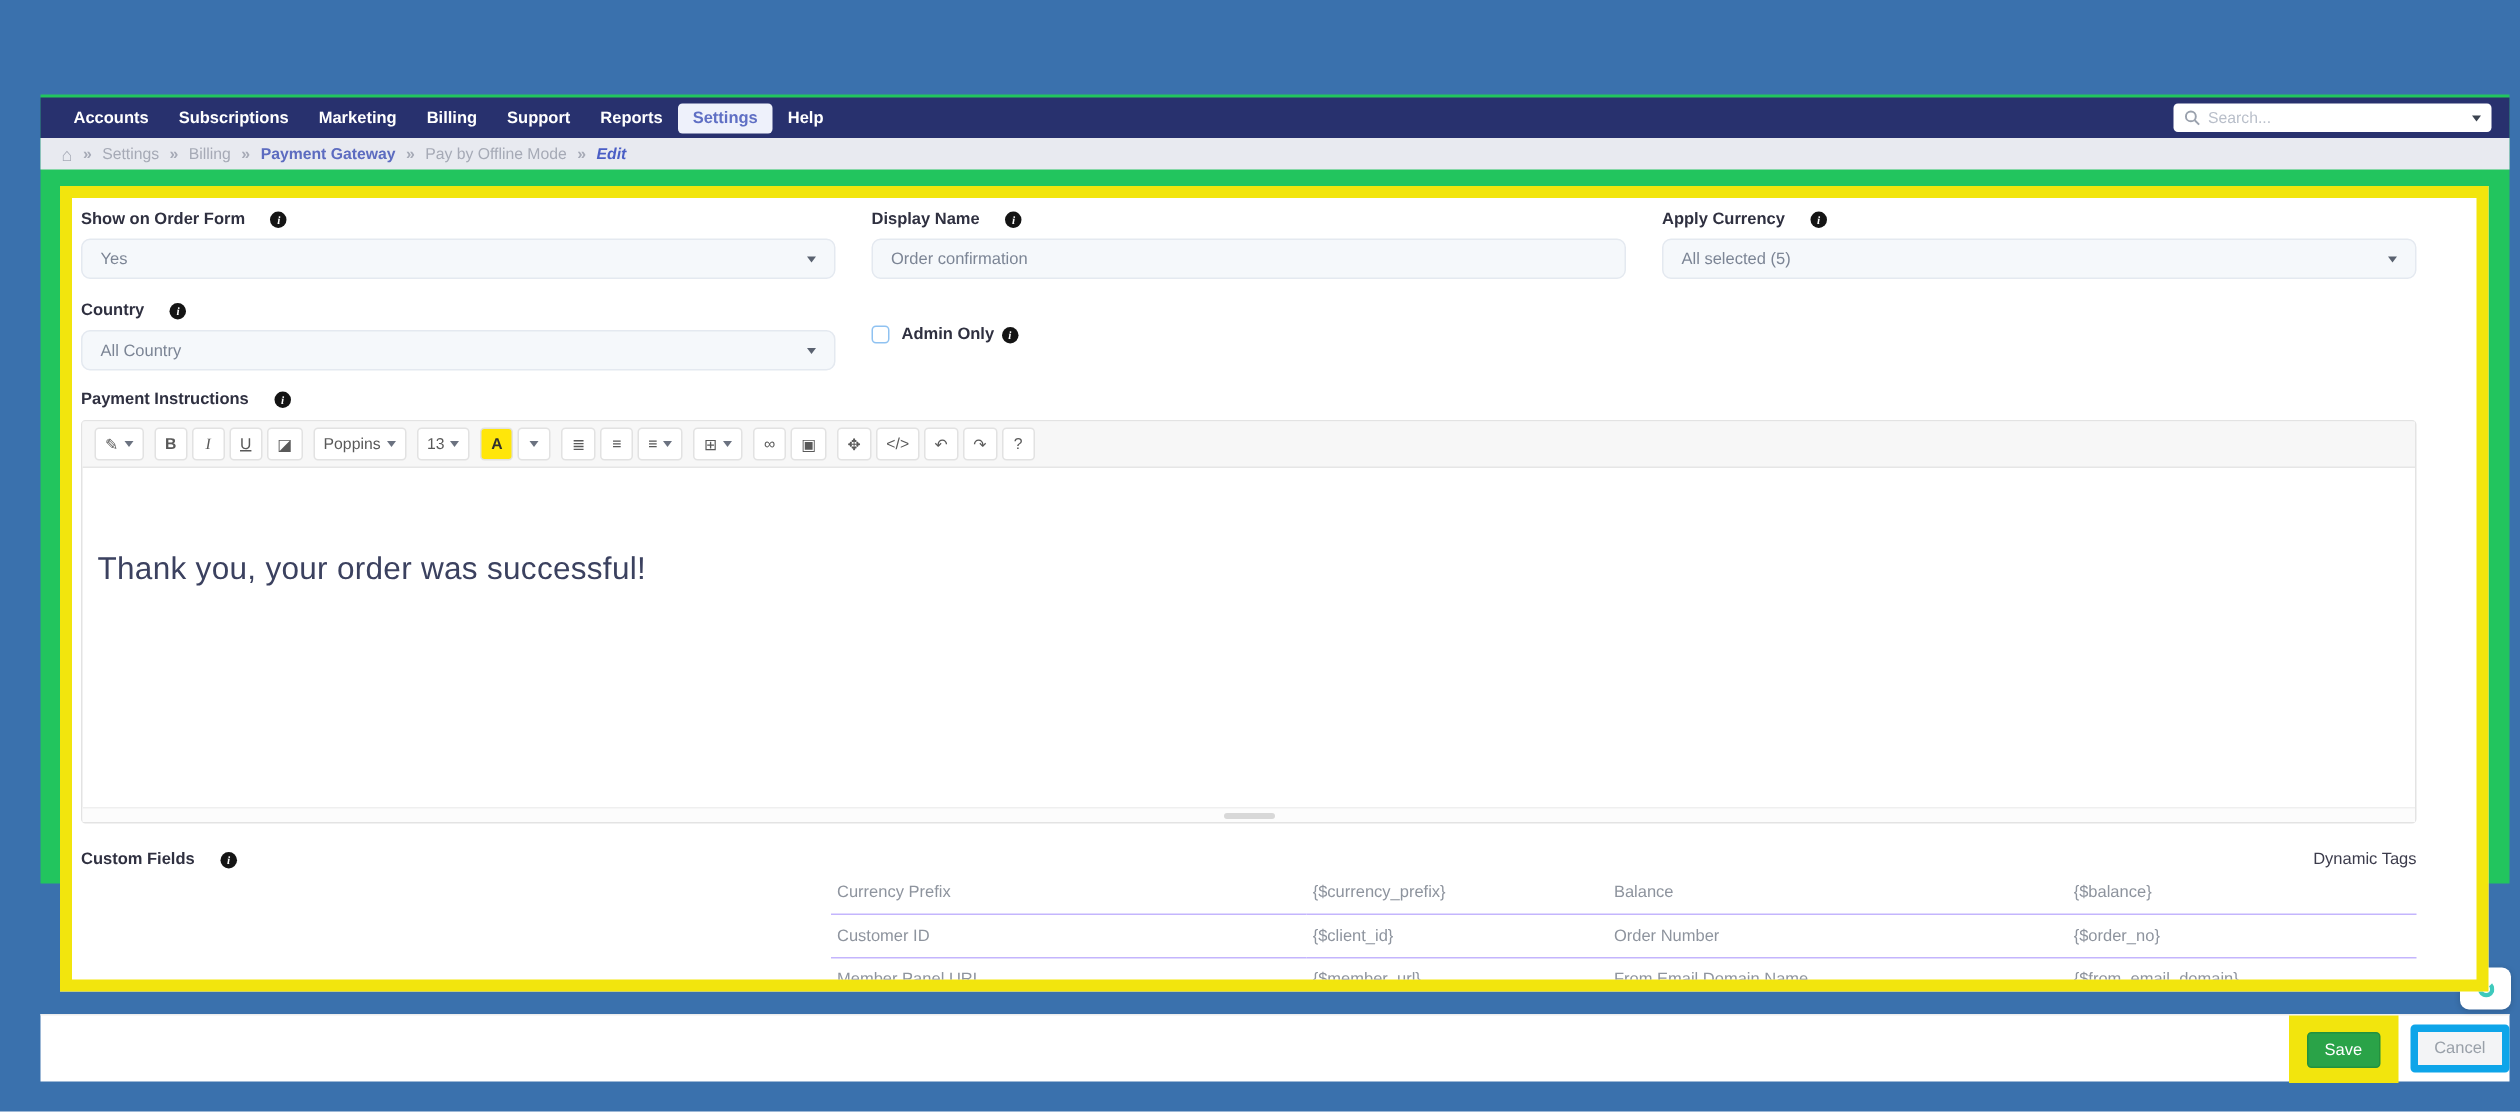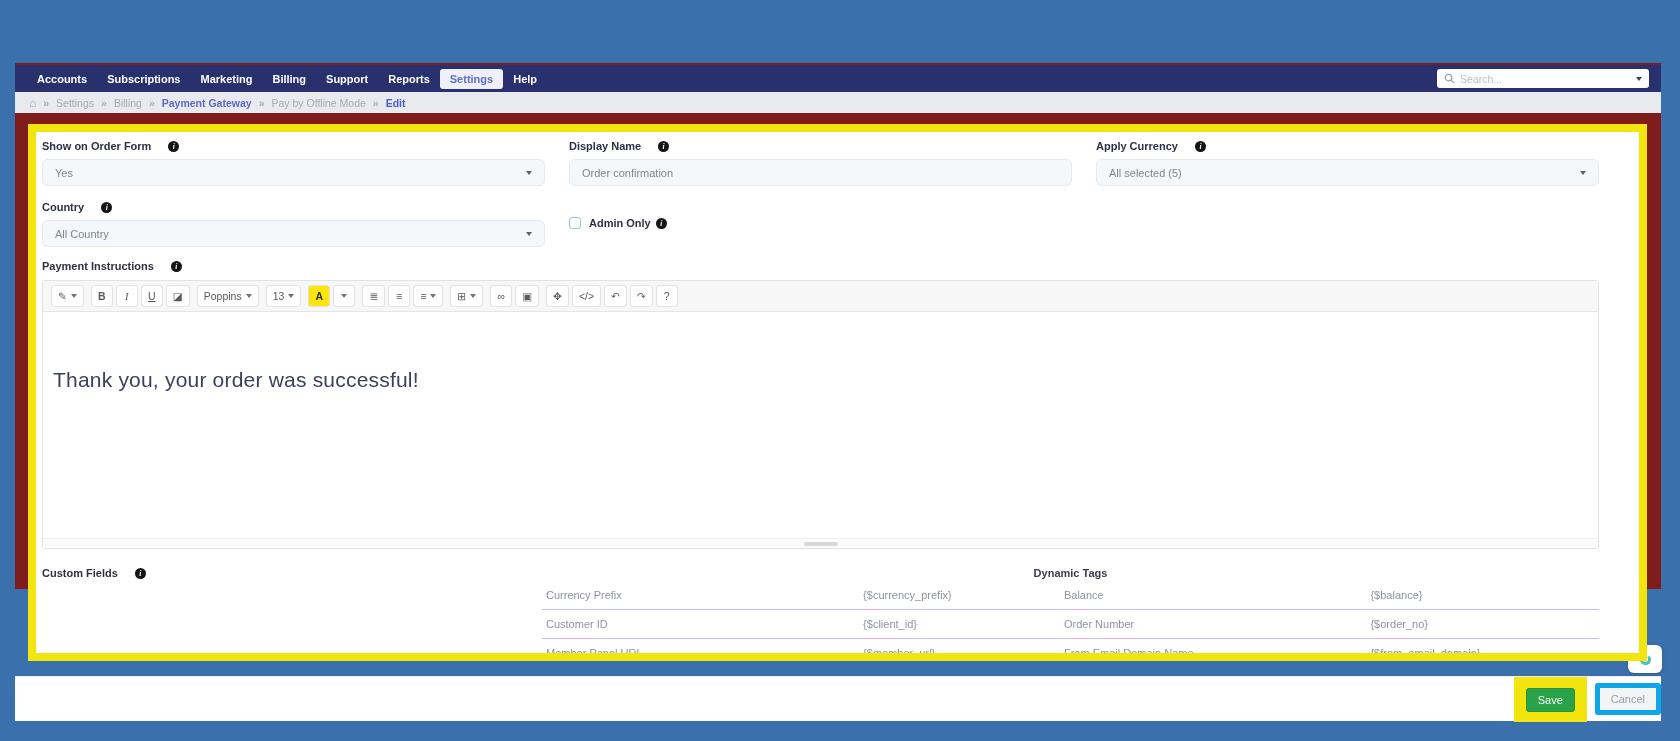--- a/index.html
+++ b/index.html
@@ -1,37 +1,37 @@
 <!DOCTYPE html>
 <html><head>
 <meta charset="utf-8">
 <style>
   * { margin:0; padding:0; box-sizing:border-box; }
   html,body { width:1680px; height:741px; overflow:hidden; }
   body { background:#3a71ad; position:relative; font-family:"Liberation Sans", sans-serif; }
 
-  .window { position:absolute; left:15px; top:63px; width:1646px; height:526px; background:#7f1d1d; }
+  .window { position:absolute; left:27px; top:63px; width:1646px; height:526px; background:#22c55e; }
 
   
   .navbar { margin-top:2px; height:27px; background:#28316e; display:flex; align-items:center; padding:0 12px; }
   .nav-item { color:#fff; font-size:11px; font-weight:bold; padding:4px 10px; border-radius:3px; cursor:pointer; white-space:nowrap; }
   .nav-item.active { background:#eef1fb; color:#5f6fc4; }
   .nav-search { margin-left:auto; width:212px; height:19px; background:#fff; border-radius:3px; display:flex; align-items:center; padding:0 7px; }
   .nav-search svg { flex:0 0 auto; }
   .nav-search input { border:none; outline:none; flex:1; font-size:10.5px; color:#555; margin-left:5px; background:transparent; }
   .nav-search input::placeholder { color:#b9bfca; }
   .caret-down { width:0; height:0; border-left:3.5px solid transparent; border-right:3.5px solid transparent; border-top:4.5px solid #5a6270; }
   .nav-search .caret-down { margin-left:6px; border-top-color:#3c4450; }
 
   
   .breadcrumb { height:21px; background:#e8eaf0; display:flex; align-items:center; gap:7px; padding:0 14px; font-size:10.5px; color:#a6aab6; }
   .home-glyph { font-size:12px; color:#a6aab6; }
   .crumb { color:#a6aab6; }
   .crumb-link { color:#5d6cc0; font-weight:bold; }
-  .crumb-edit { color:#4a5ec5; font-weight:bold; }
+  .crumb-edit { color:#4a5ec5; font-weight:bold;font-style:italic; }
   .crumb-sep { color:#a6aab6; font-weight:bold; }
 
   
   .panel { position:absolute; left:13px; top:61px; width:1619px; height:537px;
            border:8px solid #f2e50d; background:#fff; z-index:2; }
   .panel-inner { padding:2px 40px 0 6px; height:100%; overflow:hidden; }
 
   .form-grid { display:grid; grid-template-columns:1fr 1fr 1fr; column-gap:24px; }
   .f-label { font-size:11px; font-weight:bold; color:#2f3040; display:flex; align-items:center; gap:17px; margin-top:4px; height:16px; }
   .info { width:11px; height:11px; min-width:11px; background:#141414; color:#fff; border-radius:50%;
@@ -62,21 +62,21 @@
   .tb-u { text-decoration:underline; }
   .color-btn { background:#ffe60a; font-weight:bold; color:#2f2f2f; }
   .editor-body { height:226px; padding:56px 10px 10px; font-size:21px; font-weight:normal; color:#3b415f; letter-spacing:.2px; }
   .editor-status { height:10px; background:#fcfcfc; border-top:1px solid #efefef; display:flex; align-items:center; justify-content:center; }
   .resize-handle { width:34px; height:4px; background:#d8d8d8; border-radius:2px; cursor:row-resize; }
 
   
   .bottom-row { display:flex; margin-top:12px; }
   .custom-fields { width:500px; }
   .dynamic-tags { flex:1; }
-  .dt-title { text-align:center; font-size:11px; font-weight:bold; color:#3c3c4c; margin:6px 0 2px; }
+  .dt-title { text-align:right; font-size:11px; font-weight:normal; color:#3c3c4c; margin:6px 0 2px; }
   table.dt { width:100%; border-collapse:collapse; font-size:11px; color:#8e949e; }
   table.dt td { padding:8px 4px; border-bottom:1px solid #c4b5fd; }
 
   
   .footer { position:absolute; left:0; top:613px; width:100%; height:45px; border-top:1px solid #ededed;
             display:flex; justify-content:flex-end; background:#fff; }
   .save-wrap { background:#f2e50d; height:45px; display:flex; align-items:center; padding:0 12px; }
   .btn { font-size:11px; border-radius:3px; padding:5px 11px; cursor:pointer; font-family:"Liberation Sans", sans-serif; }
   .btn-save { background:#2aa348; color:#fff; border:1px solid #23913e; }
   .btn-cancel { background:#f3f4f6; color:#99a0a9; border:5px solid #0ea5e9; margin-left:8px; align-self:center; }

